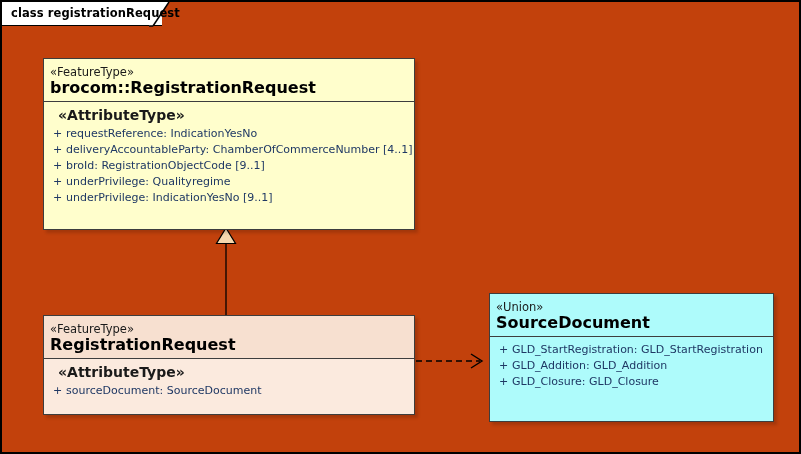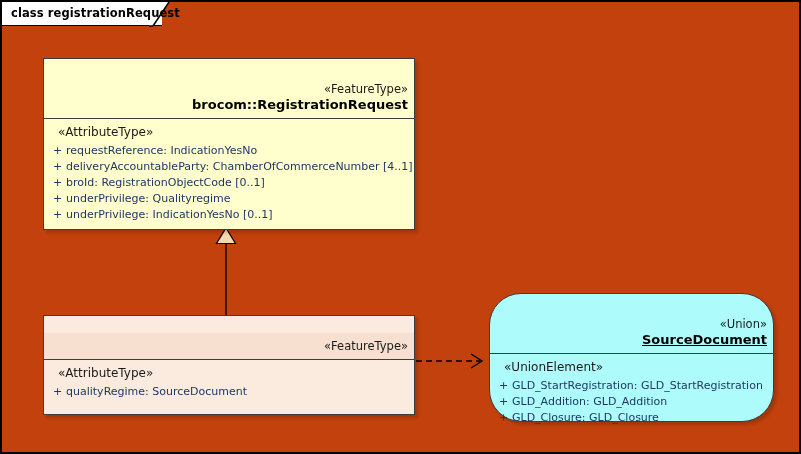--- a/index.html
+++ b/index.html
@@ -54,55 +54,55 @@
 
   
   .uml-class {
     position: absolute;
     box-sizing: border-box;
     border: 1.2px solid #3d3d3d;
     box-shadow: 3px 3px 3px rgba(0,0,0,0.16);
   }
   .uml-header {
     box-sizing: border-box;
-    text-align: right;
+    text-align: left;
     padding: 6px 6px 5px 6px;
-    margin-top: 17px;
   }
   .uml-stereotype {
     font-size: 11.5px;
     color: #1a1a1a;
     line-height: 15px;
     white-space: nowrap;
   }
   .uml-name {
-    font-size: 13px;
+    font-size: 16px;
     font-weight: bold;
     color: #000000;
     line-height: 16px;
     white-space: nowrap;
   }
-  .uml-name.underlined { text-decoration: underline; }
+  .uml-name.underlined { }
 
   .uml-divider {
     height: 0;
     border-top: 1.2px solid #3d3d3d;
     width: 100%;
   }
 
   .uml-compartment {
     box-sizing: border-box;
     padding: 5px 0 5px 0;
   }
   .compartment-stereotype {
-    font-size: 12px;
+    font-size: 14px;
     color: #1a1a1a;
     padding: 1px 8px 3px 14px;
     line-height: 15px;
     white-space: nowrap;
+    font-weight: bold;
   }
   .attr-row {
     display: flex;
     align-items: baseline;
     line-height: 16px;
     white-space: nowrap;
     font-size: 11px;
   }
   .attr-vis {
     width: 22px;
@@ -173,55 +173,55 @@
       <div class="attr-row">
         <span class="attr-vis">+</span>
         <span class="attr-text">requestReference: IndicationYesNo</span>
       </div>
       <div class="attr-row">
         <span class="attr-vis">+</span>
         <span class="attr-text">deliveryAccountableParty: ChamberOfCommerceNumber [4..1]</span>
       </div>
       <div class="attr-row">
         <span class="attr-vis">+</span>
-        <span class="attr-text">broId: RegistrationObjectCode [0..1]</span>
+        <span class="attr-text">broId: RegistrationObjectCode [9..1]</span>
       </div>
       <div class="attr-row">
         <span class="attr-vis">+</span>
         <span class="attr-text">underPrivilege: Qualityregime</span>
       </div>
       <div class="attr-row">
         <span class="attr-vis">+</span>
-        <span class="attr-text">underPrivilege: IndicationYesNo [0..1]</span>
+        <span class="attr-text">underPrivilege: IndicationYesNo [9..1]</span>
       </div>
     </div>
   </div>
 
   <div class="uml-class theme-peach" style="left:41px; top:313px; width:372px; height:100px;">
     <div class="uml-header">
       <div class="uml-stereotype">«FeatureType»</div>
+      <div class="uml-name">RegistrationRequest</div>
     </div>
     <div class="uml-divider"></div>
     <div class="uml-compartment">
       <div class="compartment-stereotype">«AttributeType»</div>
       <div class="attr-row">
         <span class="attr-vis">+</span>
-        <span class="attr-text">qualityRegime: SourceDocument</span>
-      </div>
-    </div>
-  </div>
-
-  <div class="uml-class theme-cyan" style="left:487px; top:291px; width:285px; height:129px;border-radius:32px;">
+        <span class="attr-text">sourceDocument: SourceDocument</span>
+      </div>
+    </div>
+  </div>
+
+  <div class="uml-class theme-cyan" style="left:487px; top:291px; width:285px; height:129px;">
     <div class="uml-header">
       <div class="uml-stereotype">«Union»</div>
       <div class="uml-name underlined">SourceDocument</div>
     </div>
     <div class="uml-divider"></div>
     <div class="uml-compartment">
-      <div class="compartment-stereotype">«UnionElement»</div>
       <div class="attr-row">
         <span class="attr-vis">+</span>
         <span class="attr-text">GLD_StartRegistration: GLD_StartRegistration</span>
       </div>
       <div class="attr-row">
         <span class="attr-vis">+</span>
         <span class="attr-text">GLD_Addition: GLD_Addition</span>
       </div>
       <div class="attr-row">
         <span class="attr-vis">+</span>

